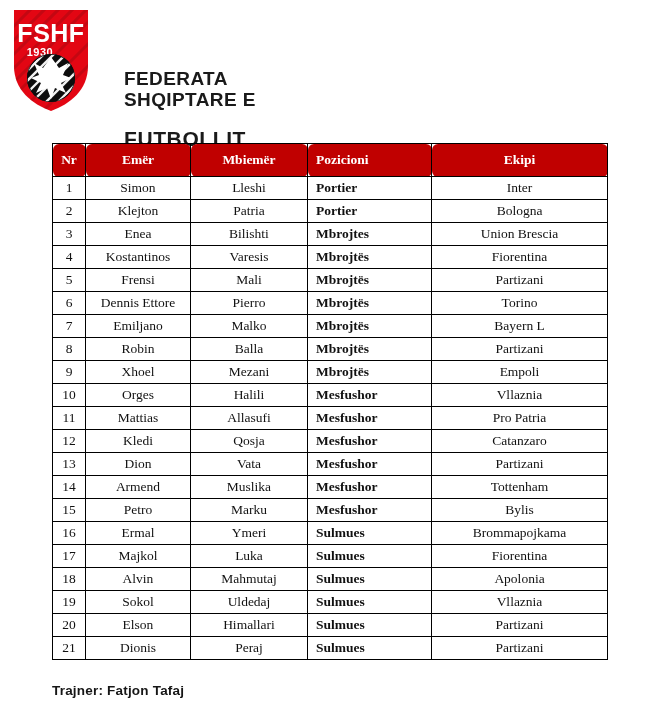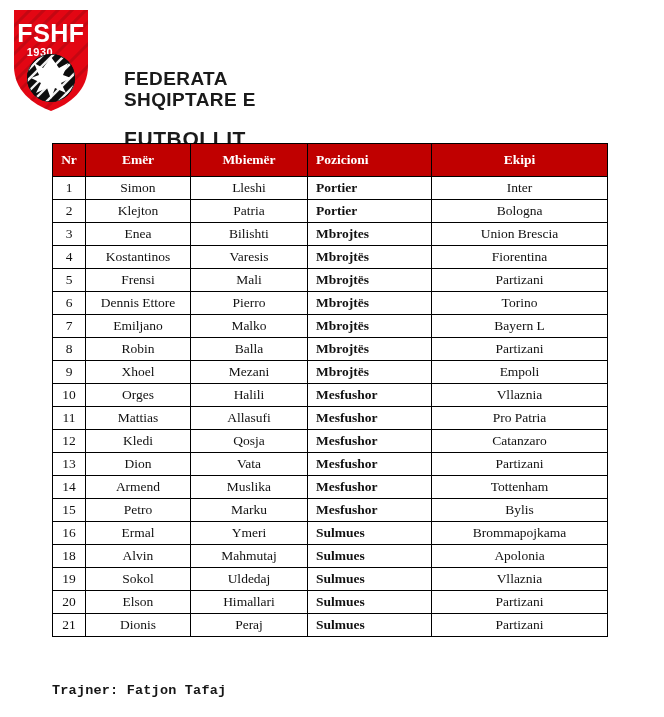--- a/index.html
+++ b/index.html
@@ -82,20 +82,21 @@
     white-space: nowrap;
   }
   table.roster thead th {
     background: #C00000;
     color: #ffffff;
     font-weight: bold;
     font-size: 13.5px;
     height: 32px;
     text-align: center;
     border-color: #000000;
+    border-radius: 6px;
   }
   table.roster thead th.col-pozicioni {
     text-align: left;
     padding-left: 8px;
   }
   table.roster td.cell-nr { text-align: center; }
   table.roster td.cell-emer { text-align: center; }
   table.roster td.cell-mbiemer { text-align: center; }
   table.roster td.cell-pozicioni { text-align: left; padding-left: 8px; font-weight: bold; }
   table.roster td.cell-ekipi { text-align: center; }
@@ -104,21 +105,21 @@
   col.w-emer      { width: 105px; }
   col.w-mbiemer   { width: 117px; }
   col.w-pozicioni { width: 124px; }
   col.w-ekipi     { width: 176px; }
 
   
   .footer-note {
     position: absolute;
     left: 52px;
     top: 683px;
-    font-family: Liberation Mono, monospace;
+    font-family: Liberation Sans, sans-serif;
     font-size: 13.5px;
     font-weight: bold;
     color: #161616;
     letter-spacing: 0.2px;
   }
 </style>
 </head>
 <body>
 
 <div class="brand">
@@ -305,20 +306,27 @@
           <td class="cell-ekipi">Bylis</td>
         </tr>
         <tr>
           <td class="cell-nr">16</td>
           <td class="cell-emer">Ermal</td>
           <td class="cell-mbiemer">Ymeri</td>
           <td class="cell-pozicioni">Sulmues</td>
           <td class="cell-ekipi">Brommapojkama</td>
         </tr>
         <tr>
+          <td class="cell-nr">17</td>
+          <td class="cell-emer">Majkol</td>
+          <td class="cell-mbiemer">Luka</td>
+          <td class="cell-pozicioni">Sulmues</td>
+          <td class="cell-ekipi">Fiorentina</td>
+        </tr>
+        <tr>
           <td class="cell-nr">18</td>
           <td class="cell-emer">Alvin</td>
           <td class="cell-mbiemer">Mahmutaj</td>
           <td class="cell-pozicioni">Sulmues</td>
           <td class="cell-ekipi">Apolonia</td>
         </tr>
         <tr>
           <td class="cell-nr">19</td>
           <td class="cell-emer">Sokol</td>
           <td class="cell-mbiemer">Uldedaj</td>

